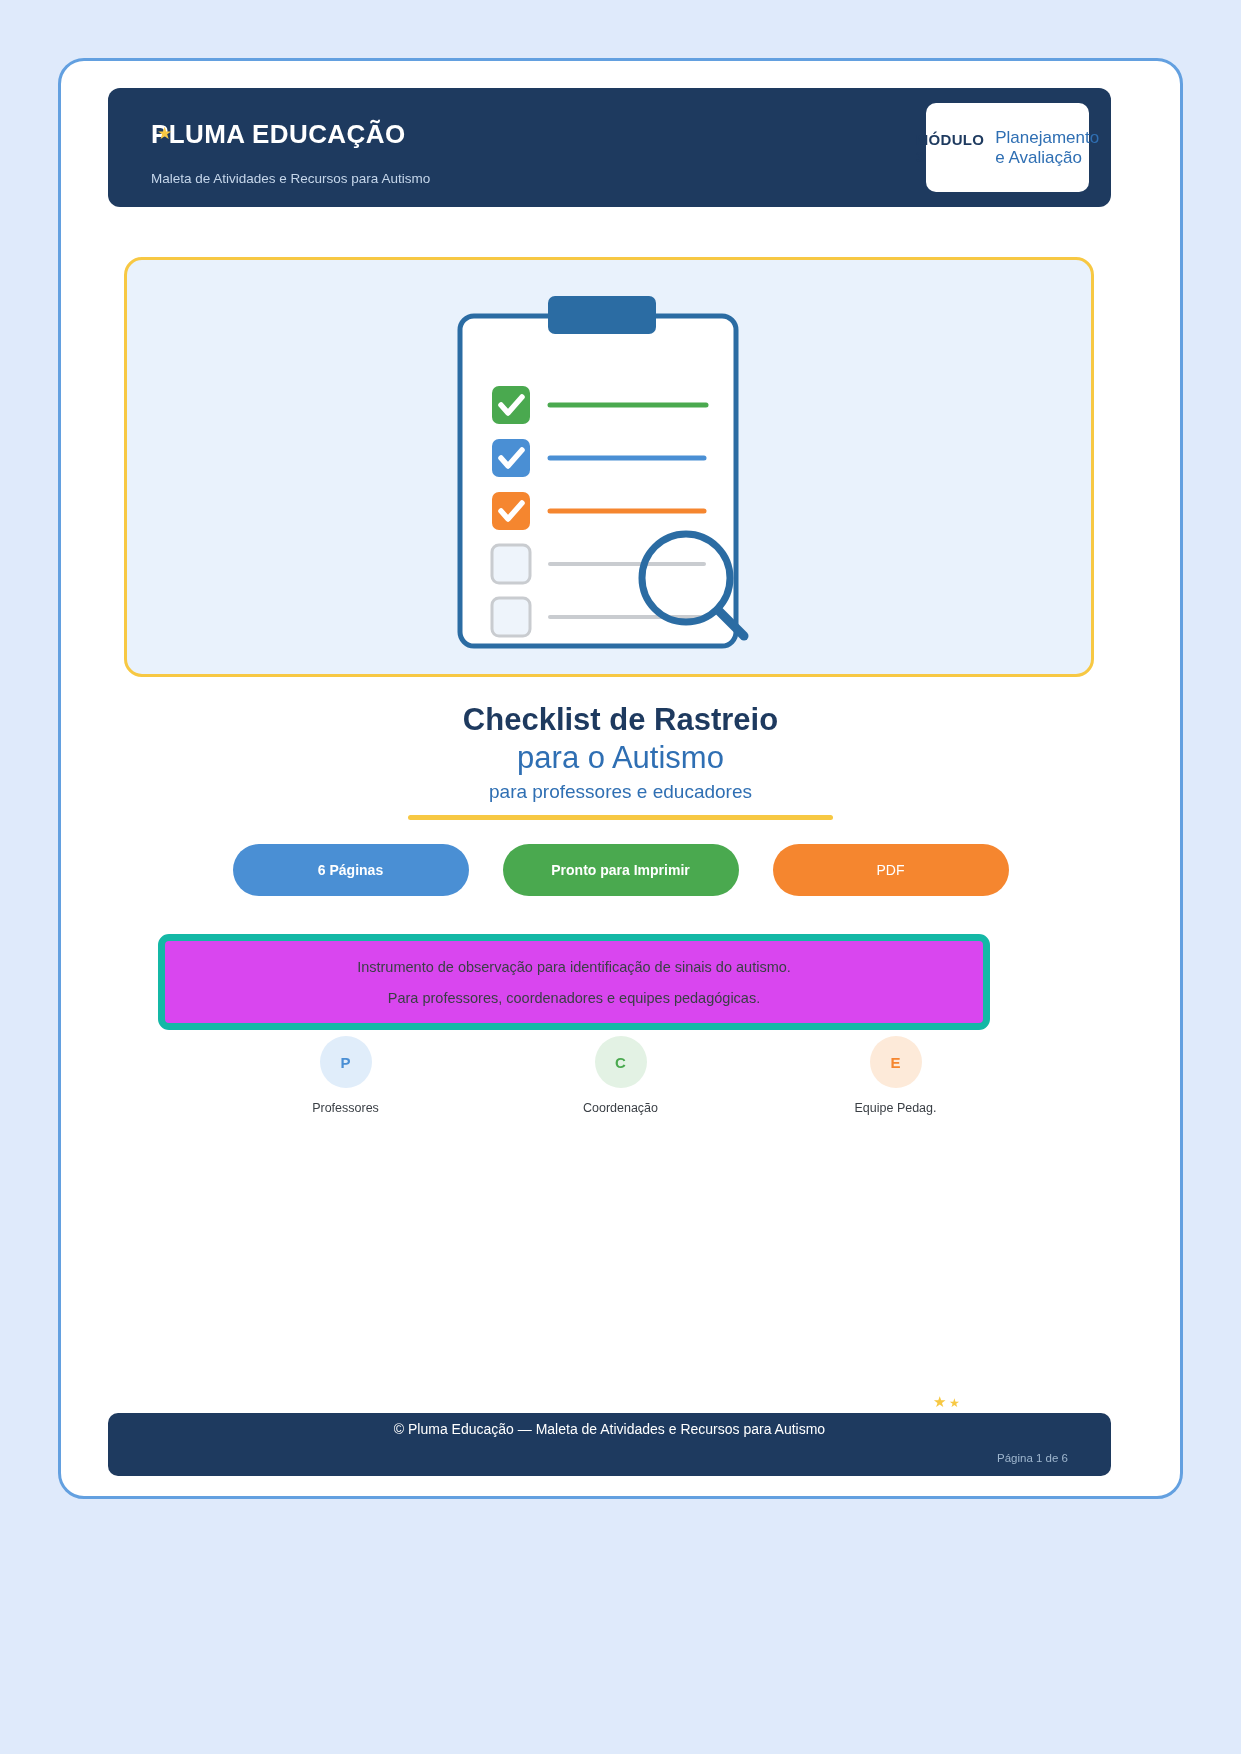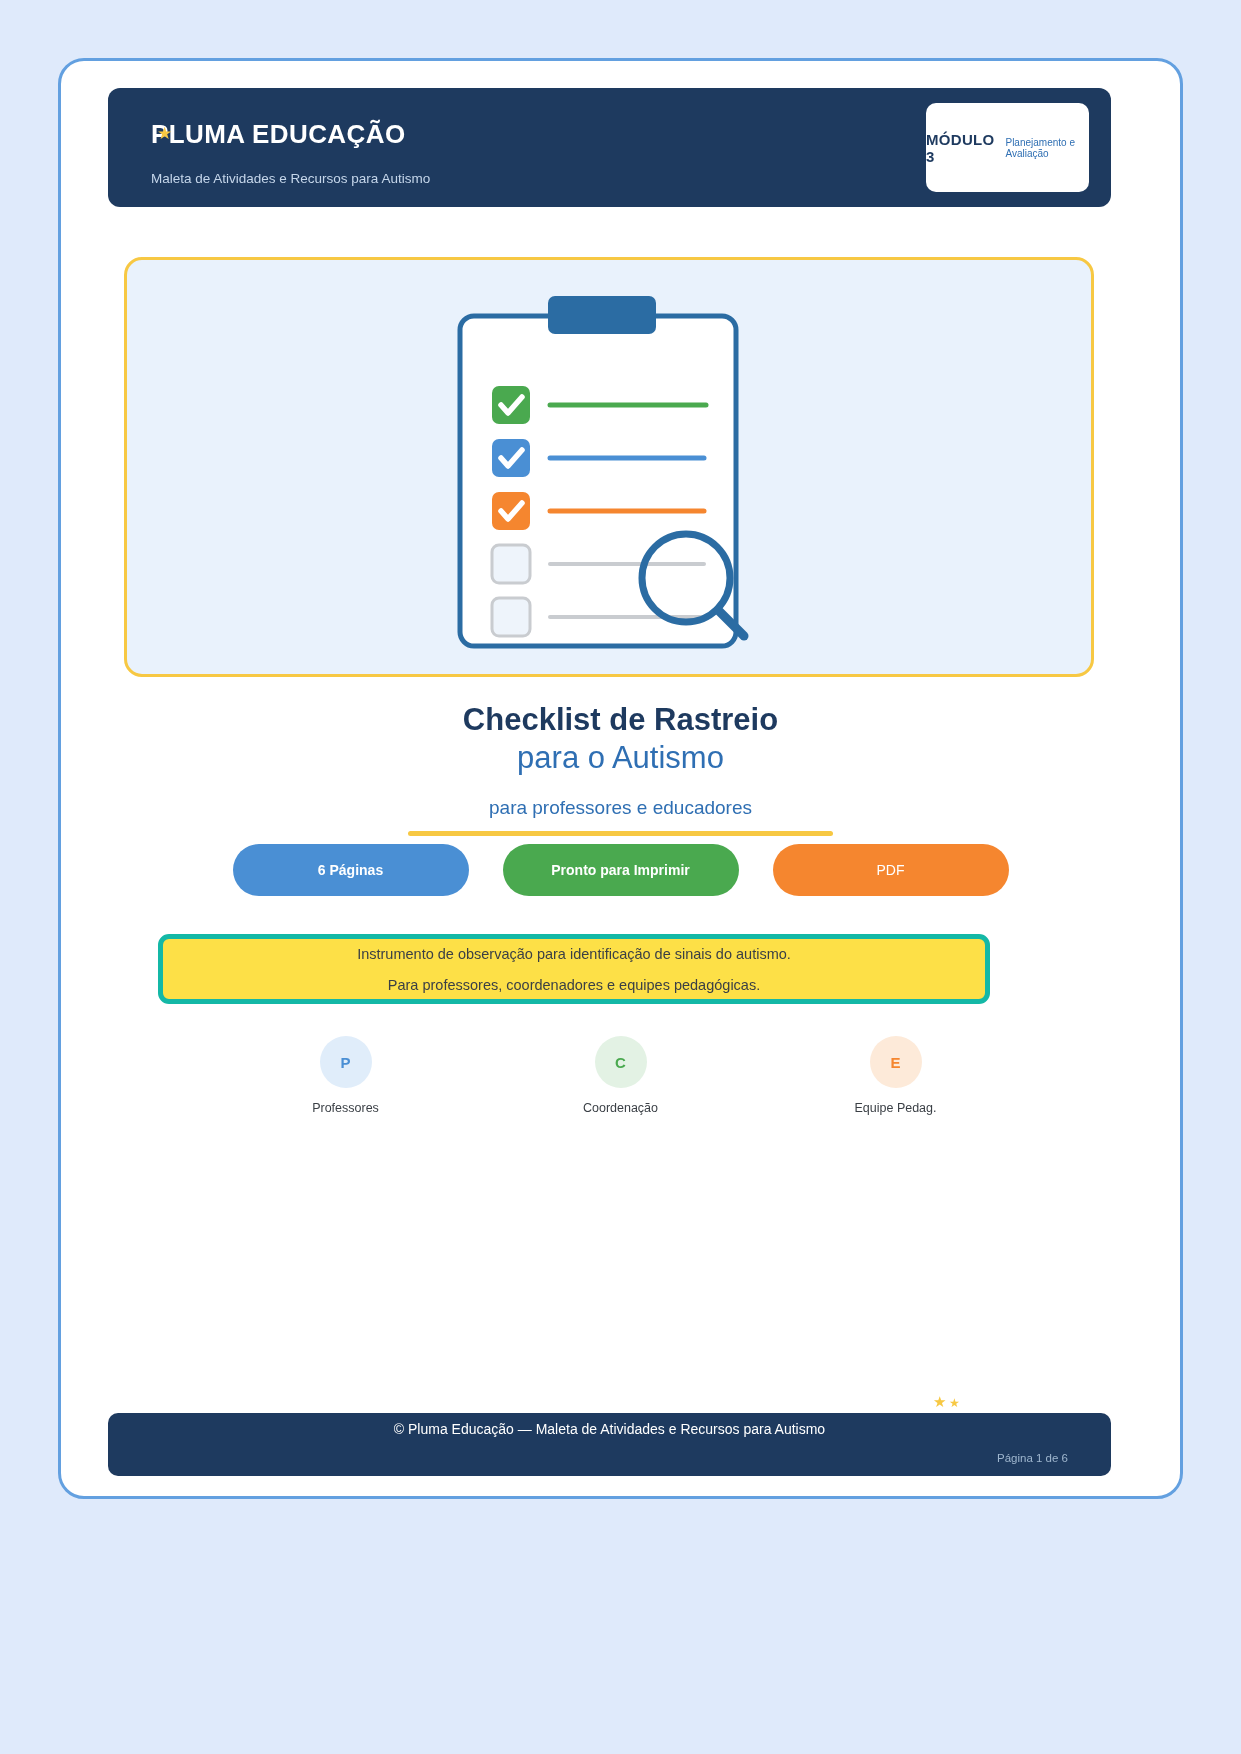--- a/index.html
+++ b/index.html
@@ -64,21 +64,21 @@
     justify-content: center;
     gap: 11px;
   }
   .module-badge .m-title {
     font-size: 15px;
     font-weight: bold;
     color: #1e3a5f;
     letter-spacing: 0.3px;
   }
   .module-badge .m-sub {
-    font-size: 10px;
+    font-size: 17px;
     color: #2f6fb3;
   }
 
   
   .star {
     position: absolute;
     color: #f7c843;
     line-height: 1;
     user-select: none;
   }
@@ -119,21 +119,21 @@
     color: #1e3a5f;
     line-height: 1.22;
   }
   .title-accent {
     font-size: 31px;
     font-weight: normal;
     color: #2f6fb3;
     line-height: 1.22;
   }
   .title-sub {
-    margin-top: 20px;
+    margin-top: 4px;
     font-size: 19px;
     color: #2f6fb3;
   }
   .title-rule {
     margin: 12px auto 0;
     width: 425px;
     height: 5px;
     background: #f7c843;
     border-radius: 3px;
   }
@@ -162,23 +162,23 @@
   .pill.blue   { background: #4a8fd4; }
   .pill.green  { background: #4aa94f; }
   .pill.orange { background: #f5862f; font-weight: normal; }
 
   
   .desc-card {
     position: absolute;
     left: 97px;
     top: 873px;
     width: 832px;
-    height: 70px;
-    background: #fde047;
-    border: 5px solid #14b8a6;
+    height: 96px;
+    background: #d946ef;
+    border: 7px solid #14b8a6;
     border-radius: 11px;
     display: flex;
     flex-direction: column;
     align-items: center;
     justify-content: center;
     gap: 15px;
   }
   .desc-line {
     font-size: 14.5px;
     color: #3a3f45;

